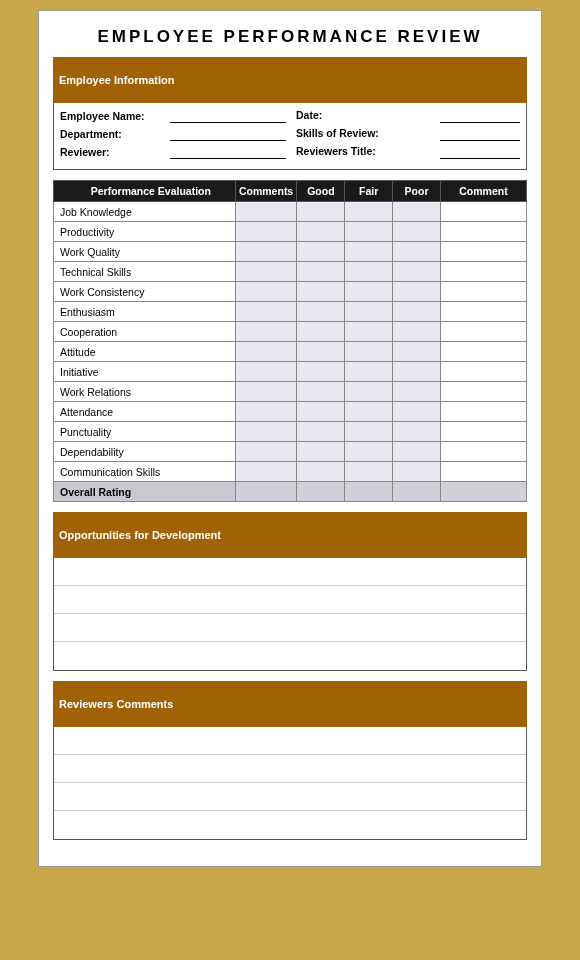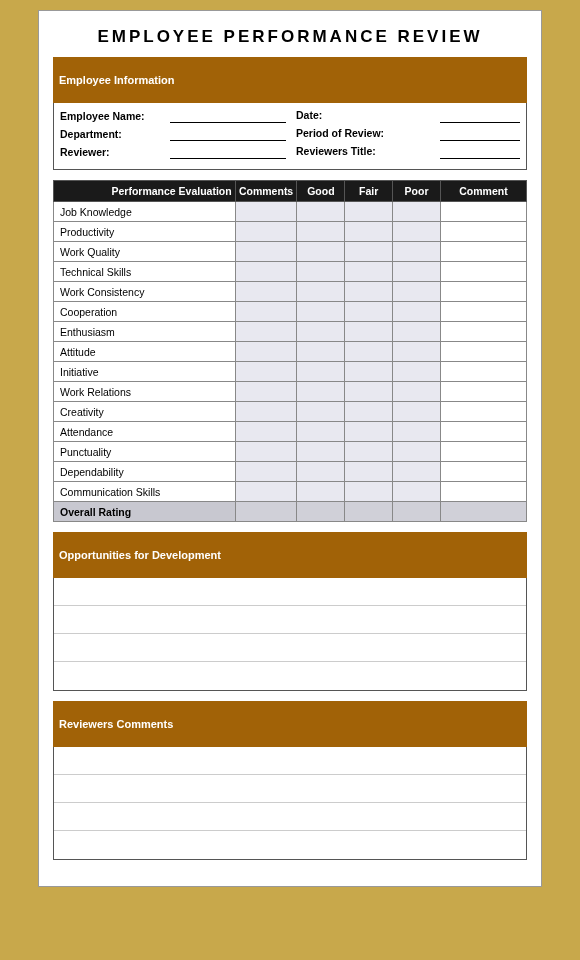--- a/index.html
+++ b/index.html
@@ -80,21 +80,21 @@
     .perf-table th {
       background: #1a1a1a;
       color: #fff;
       font-weight: bold;
       font-size: 10.5px;
       padding: 4px 3px;
       border: 1px solid #555;
       text-align: center;
     }
     .perf-table th.cat-header {
-      text-align: right;
+      text-align: center;
       padding-left: 16px;
       width: 38%;
     }
     .perf-table th.col-header {
       width: 10%;
     }
     .perf-table th.comment-header {
       width: 18%;
     }
     .perf-table td {
@@ -160,21 +160,21 @@
         <div class="info-right">
           <span class="info-label">Date:</span>
           <div class="info-line"></div>
         </div>
       </div>
 
       <div class="info-row">
         <span class="info-label">Department:</span>
         <div class="info-line"></div>
         <div class="info-right">
-          <span class="info-label">Period of Review:</span>
+          <span class="info-label">Skills of Review:</span>
           <div class="info-line"></div>
         </div>
       </div>
 
       <div class="info-row">
         <span class="info-label">Reviewer:</span>
         <div class="info-line"></div>
         <div class="info-right">
           <span class="info-label">Reviewers Title:</span>
           <div class="info-line"></div>
@@ -231,61 +231,53 @@
           </tr>
           <tr>
             <td class="cat-cell">Work Consistency</td>
             <td class="rating-cell"></td>
             <td class="rating-cell"></td>
             <td class="rating-cell"></td>
             <td class="rating-cell"></td>
             <td class="comment-cell"></td>
           </tr>
           <tr>
+            <td class="cat-cell">Enthusiasm</td>
+            <td class="rating-cell"></td>
+            <td class="rating-cell"></td>
+            <td class="rating-cell"></td>
+            <td class="rating-cell"></td>
+            <td class="comment-cell"></td>
+          </tr>
+          <tr>
             <td class="cat-cell">Cooperation</td>
             <td class="rating-cell"></td>
             <td class="rating-cell"></td>
             <td class="rating-cell"></td>
             <td class="rating-cell"></td>
             <td class="comment-cell"></td>
           </tr>
           <tr>
-            <td class="cat-cell">Enthusiasm</td>
-            <td class="rating-cell"></td>
-            <td class="rating-cell"></td>
-            <td class="rating-cell"></td>
-            <td class="rating-cell"></td>
-            <td class="comment-cell"></td>
-          </tr>
-          <tr>
             <td class="cat-cell">Attitude</td>
             <td class="rating-cell"></td>
             <td class="rating-cell"></td>
             <td class="rating-cell"></td>
             <td class="rating-cell"></td>
             <td class="comment-cell"></td>
           </tr>
           <tr>
             <td class="cat-cell">Initiative</td>
             <td class="rating-cell"></td>
             <td class="rating-cell"></td>
             <td class="rating-cell"></td>
             <td class="rating-cell"></td>
             <td class="comment-cell"></td>
           </tr>
           <tr>
             <td class="cat-cell">Work Relations</td>
-            <td class="rating-cell"></td>
-            <td class="rating-cell"></td>
-            <td class="rating-cell"></td>
-            <td class="rating-cell"></td>
-            <td class="comment-cell"></td>
-          </tr>
-          <tr>
-            <td class="cat-cell">Creativity</td>
             <td class="rating-cell"></td>
             <td class="rating-cell"></td>
             <td class="rating-cell"></td>
             <td class="rating-cell"></td>
             <td class="comment-cell"></td>
           </tr>
           <tr>
             <td class="cat-cell">Attendance</td>
             <td class="rating-cell"></td>
             <td class="rating-cell"></td>

